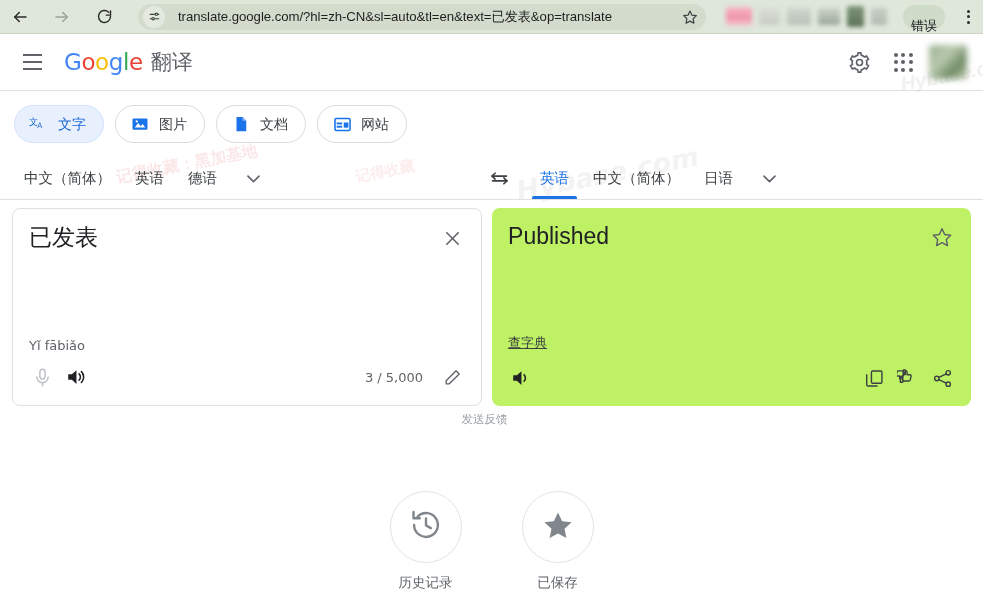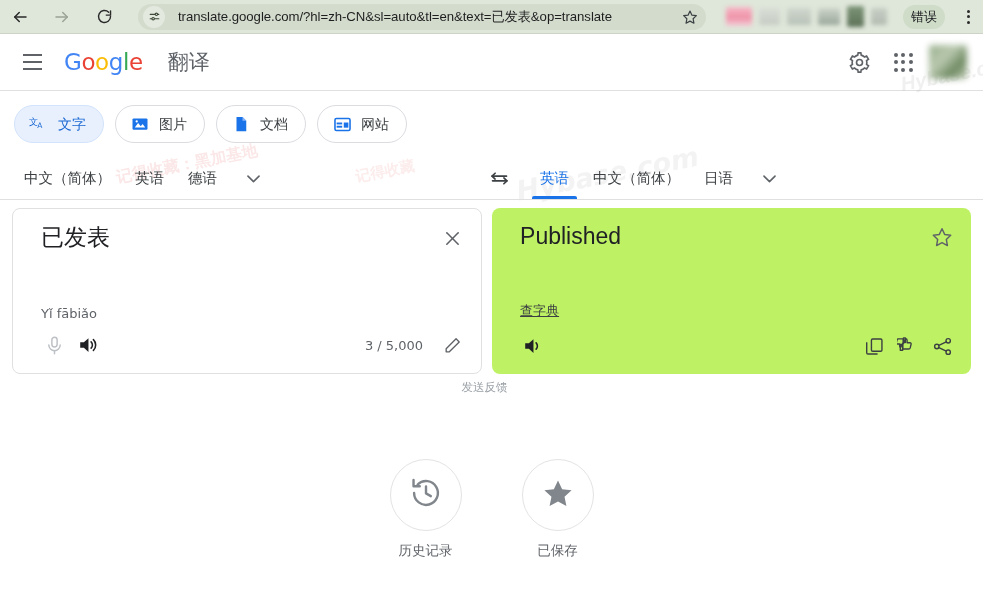--- a/index.html
+++ b/index.html
@@ -68,21 +68,21 @@
   .ext.pink   { background: linear-gradient(180deg,#f6b9c6 0%, #ef92a8 55%, #f3cdd6 100%); width: 26px; height: 19px;}
   .ext.gray1  { background: linear-gradient(180deg,#d9ded6 0%, #c6ccc3 100%); }
   .ext.gray2  { background: linear-gradient(180deg,#cfd6cd 0%, #b9c2b8 100%); width:24px; }
   .ext.gray3  { background: linear-gradient(180deg,#cdd4ca 0%, #9aa79a 100%); width:22px; }
   .ext.green  { background: linear-gradient(180deg,#7d9478 0%, #5d7258 100%); width: 17px; height: 21px; }
   .ext.gray4  { background: linear-gradient(180deg,#c7cec5 0%, #b3bbb1 100%); width: 16px; }
   .err-chip {
     background: #cfdcc8;
     border-radius: 13px;
     height: 20px;
-    display: flex; align-items: center;
+    display: flex; align-items: flex-start;
     padding: 12px 8px;
     font-size: 13px;
     color: #202124;
     flex: 0 0 auto;
   }
   .kebab { width: 18px; display:flex; flex-direction:column; align-items:center; gap:2.5px; flex:0 0 auto;}
   .kebab i { width:3px; height:3px; border-radius:50%; background:#2a2a2a; display:block;}
   .chrome-shadow { height: 1px; background: #cdd4c7; }
 
   
@@ -152,21 +152,21 @@
     margin-left: 10px;
     font-size: 22px;
   }
   .brand .g-logo { font-size: 23px; letter-spacing: -0.4px; font-family: "DejaVu Sans", sans-serif; }
   .brand .g-logo span { font-weight: normal; }
   .c-blue { color: #4285F4; } .c-red { color: #EA4335; }
   .c-yellow { color: #FBBC05; } .c-green { color: #34A853; }
   .brand .product {
     color: #5f6368;
     font-size: 21px;
-    margin-left: 25px;
+    margin-left: 8px;
     font-weight: normal;
   }
   .header-spacer { flex: 1 1 auto; }
   .hdr-btn {
     width: 40px; height: 40px;
     display: flex; align-items: center; justify-content: center;
     border-radius: 50%;
     margin-left: 4px;
   }
   .apps-grid { display: grid; grid-template-columns: repeat(3, 4px); grid-gap: 3.5px; }
@@ -249,24 +249,23 @@
   .panes {
     display: flex;
     padding: 8px 12px 0 12px;
     gap: 10px;
     position: relative;
     z-index: 2;
   }
   .pane {
     position: relative;
     border-radius: 8px;
-    height: 166px;
+    height: 198px;
     display: flex;
     flex-direction: column;
-    padding-left: 12px;
   }
   .pane.source {
     width: 475px;
     border: 1px solid #e0e0e0;
     background: #fff;
   }
   .pane.target {
     width: 484px;
     background: #bef264;
   }

